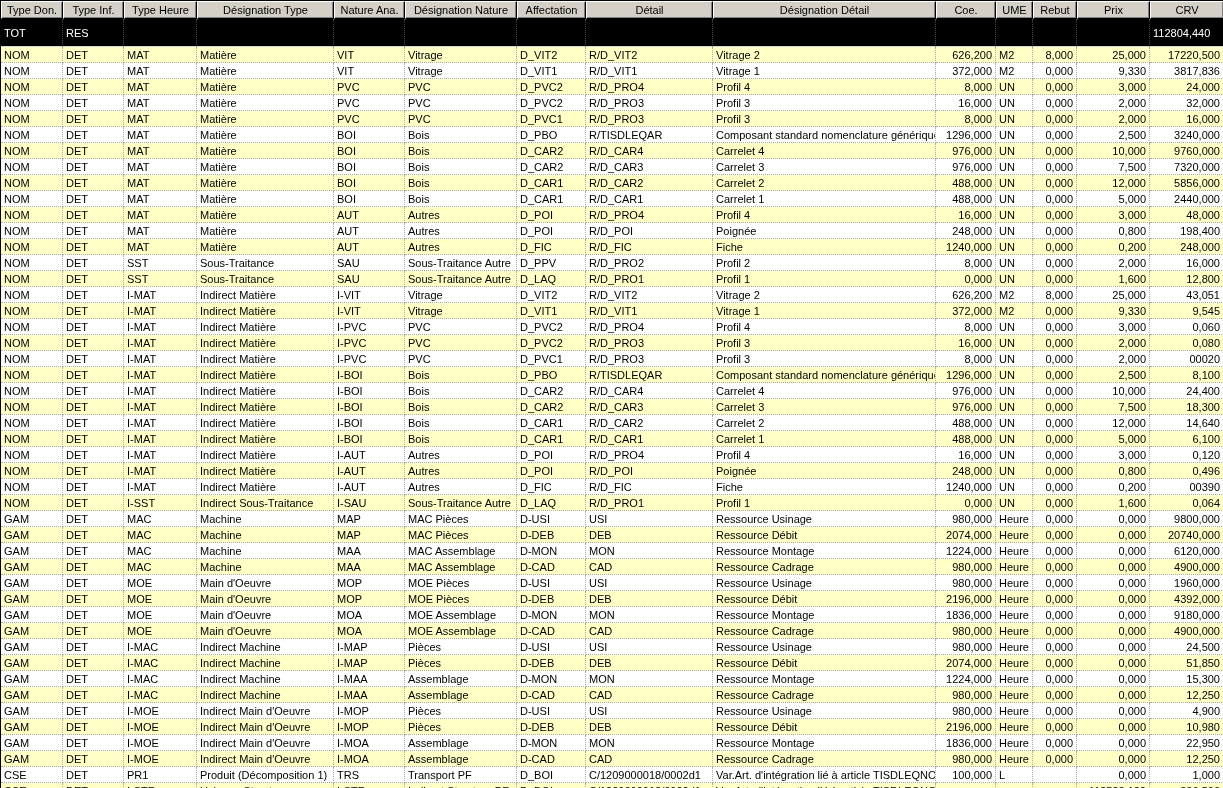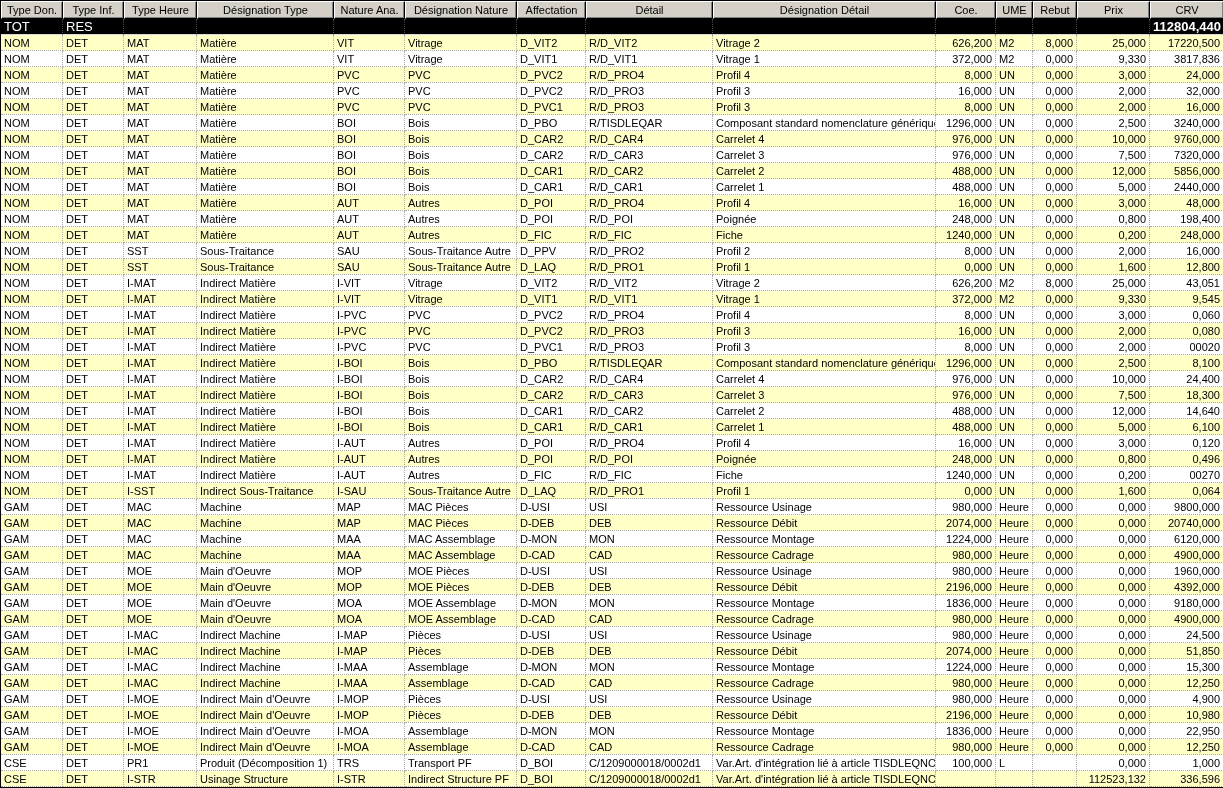--- a/index.html
+++ b/index.html
@@ -37,24 +37,24 @@
     border-left: 1px solid #ffffff;
     border-right: 1px solid #000000;
     border-bottom: 1px solid #000000;
     box-shadow: inset -1px -1px 0 #808080;
     padding: 0 0;
     margin-top: 48px;
   }
 
   
   tr.total-row td {
-    height: 16px;
+    height: 28px;
     background: #000000;
     color: #ffffff;
-    font-size: 13px;
+    font-size: 11px;
     white-space: nowrap;
     overflow: hidden;
     padding: 0 3px;
     border-right: 1px dotted #4d4d4d;
     border-bottom: 1px solid #d9d9d9;
   }
 
   
   td.cell {
     height: 16px;
@@ -117,21 +117,21 @@
           <td></td>
           <td></td>
           <td></td>
           <td></td>
           <td></td>
           <td></td>
           <td style="text-align: right;"></td>
           <td></td>
           <td style="text-align: right;"></td>
           <td style="text-align: right;"></td>
-          <td style="text-align: right; font-weight: bold;">112804,440</td>
+          <td style="">112804,440</td>
         </tr>
         <tr class="alt">
           <td class="cell">NOM</td>
           <td class="cell">DET</td>
           <td class="cell">MAT</td>
           <td class="cell">Matière</td>
           <td class="cell">VIT</td>
           <td class="cell">Vitrage</td>
           <td class="cell">D_VIT2</td>
           <td class="cell">R/D_VIT2</td>
@@ -565,21 +565,21 @@
           <td class="cell">Indirect Matière</td>
           <td class="cell">I-AUT</td>
           <td class="cell">Autres</td>
           <td class="cell">D_FIC</td>
           <td class="cell">R/D_FIC</td>
           <td class="cell">Fiche</td>
           <td class="cell num">1240,000</td>
           <td class="cell">UN</td>
           <td class="cell num">0,000</td>
           <td class="cell num">0,200</td>
-          <td class="cell num">00270</td>
+          <td class="cell num">00390</td>
         </tr>
         <tr class="alt">
           <td class="cell">NOM</td>
           <td class="cell">DET</td>
           <td class="cell">I-SST</td>
           <td class="cell">Indirect Sous-Traitance</td>
           <td class="cell">I-SAU</td>
           <td class="cell">Sous-Traitance Autre</td>
           <td class="cell">D_LAQ</td>
           <td class="cell">R/D_PRO1</td>

